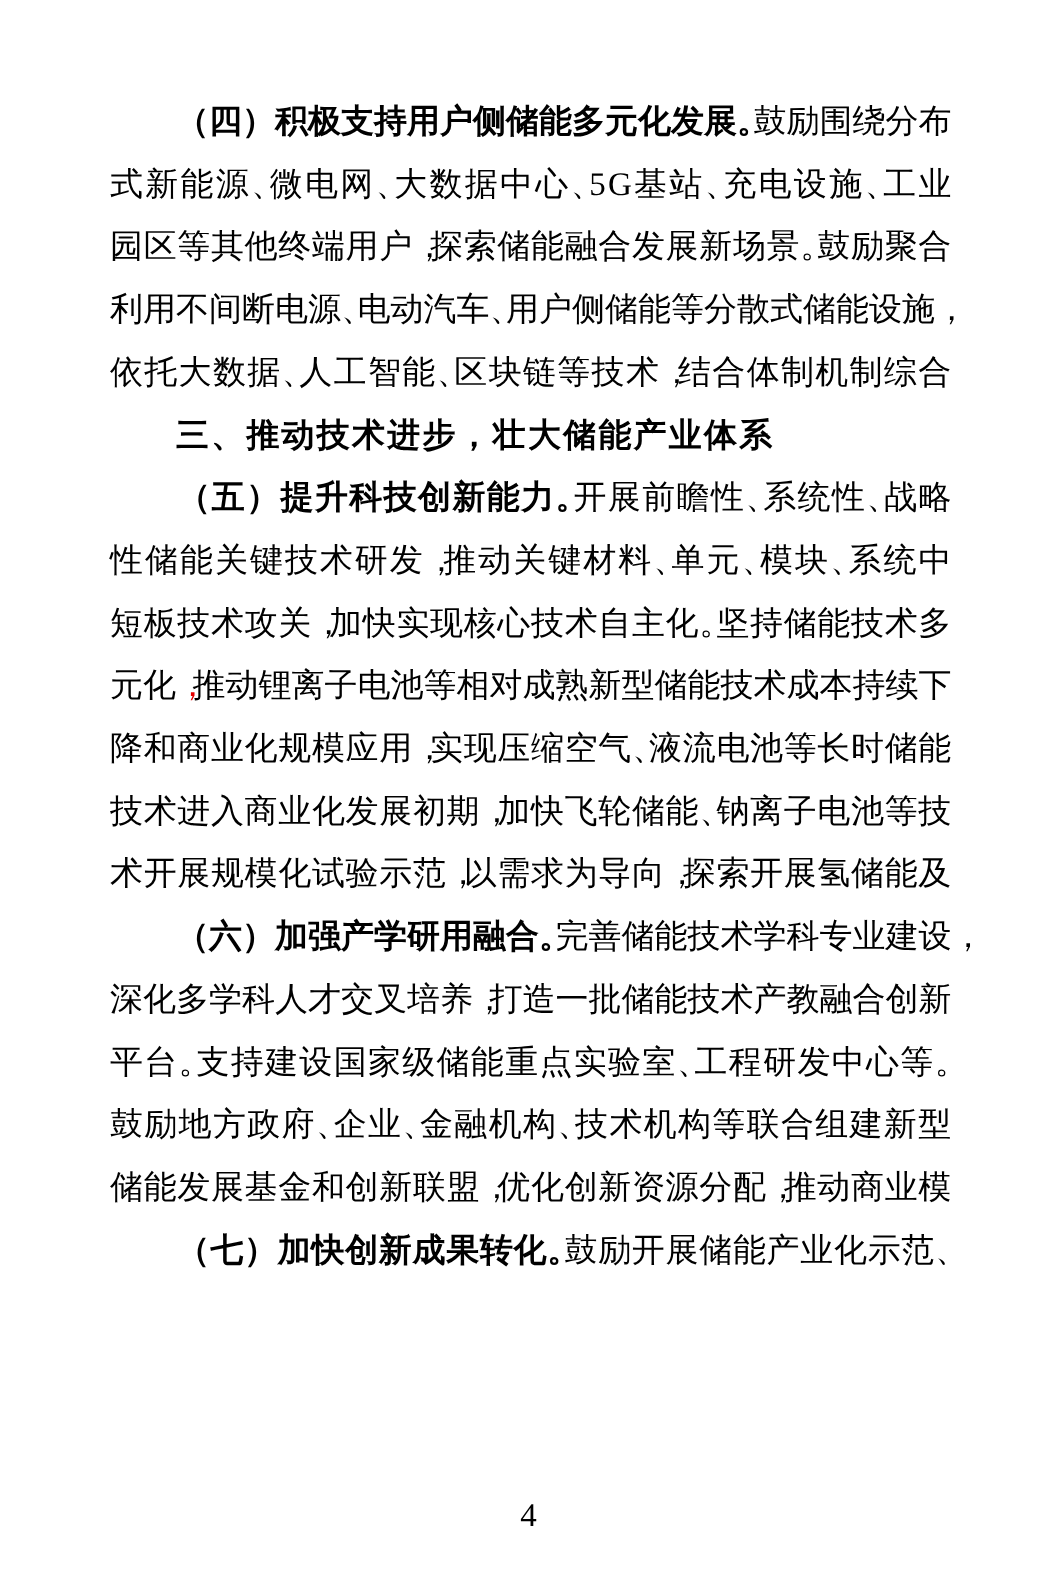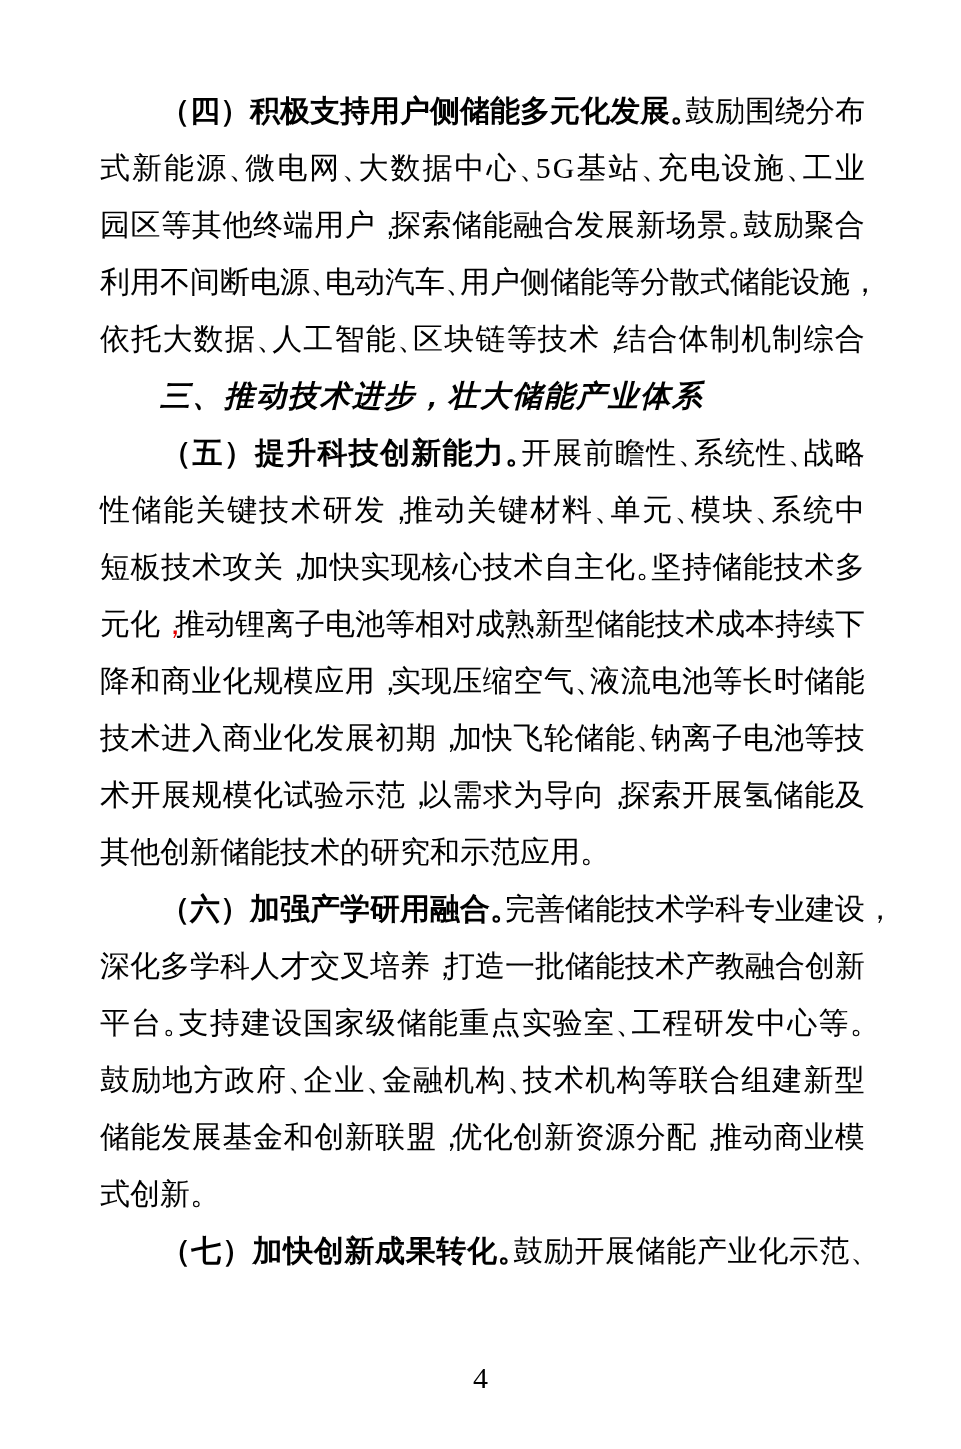--- a/index.html
+++ b/index.html
@@ -24,21 +24,21 @@
   
   .line.flex {
     display: flex;
     justify-content: space-between;
     align-items: baseline;
   }
   .line.flex > span { flex: 0 0 auto; }
   
   .line.flex > span.p50 { width: 0.5em; }
   .line.flex > span.spacer { width: 60px; }
-  .line.indent { text-indent: 60px; font-style: italic; }
+  .line.indent { text-indent: 60px; }
   .b { font-weight: bold; }
   .red { color: #e60000; }
   .hei {
     font-family: "Liberation Sans", "DejaVu Sans", sans-serif;
     font-weight: bold;
     letter-spacing: 2px;
   }
   .page-number {
     position: absolute;
     left: 0;
@@ -385,21 +385,20 @@
         <span class="p50">，</span>
         <span>探</span>
         <span>索</span>
         <span>开</span>
         <span>展</span>
         <span>氢</span>
         <span>储</span>
         <span>能</span>
         <span>及</span>
       </div>
-      <div class="line"><span>其他创新储能技术的研究和示范应用。</span></div>
       <div class="line flex">
         <span class="spacer"></span>
         <span class="b">（</span>
         <span class="b">六</span>
         <span class="b">）</span>
         <span class="b">加</span>
         <span class="b">强</span>
         <span class="b">产</span>
         <span class="b">学</span>
         <span class="b">研</span>
@@ -526,21 +525,20 @@
         <span>源</span>
         <span>分</span>
         <span>配</span>
         <span class="p50">，</span>
         <span>推</span>
         <span>动</span>
         <span>商</span>
         <span>业</span>
         <span>模</span>
       </div>
-      <div class="line"><span>式创新。</span></div>
       <div class="line flex">
         <span class="spacer"></span>
         <span class="b">（</span>
         <span class="b">七</span>
         <span class="b">）</span>
         <span class="b">加</span>
         <span class="b">快</span>
         <span class="b">创</span>
         <span class="b">新</span>
         <span class="b">成</span>

